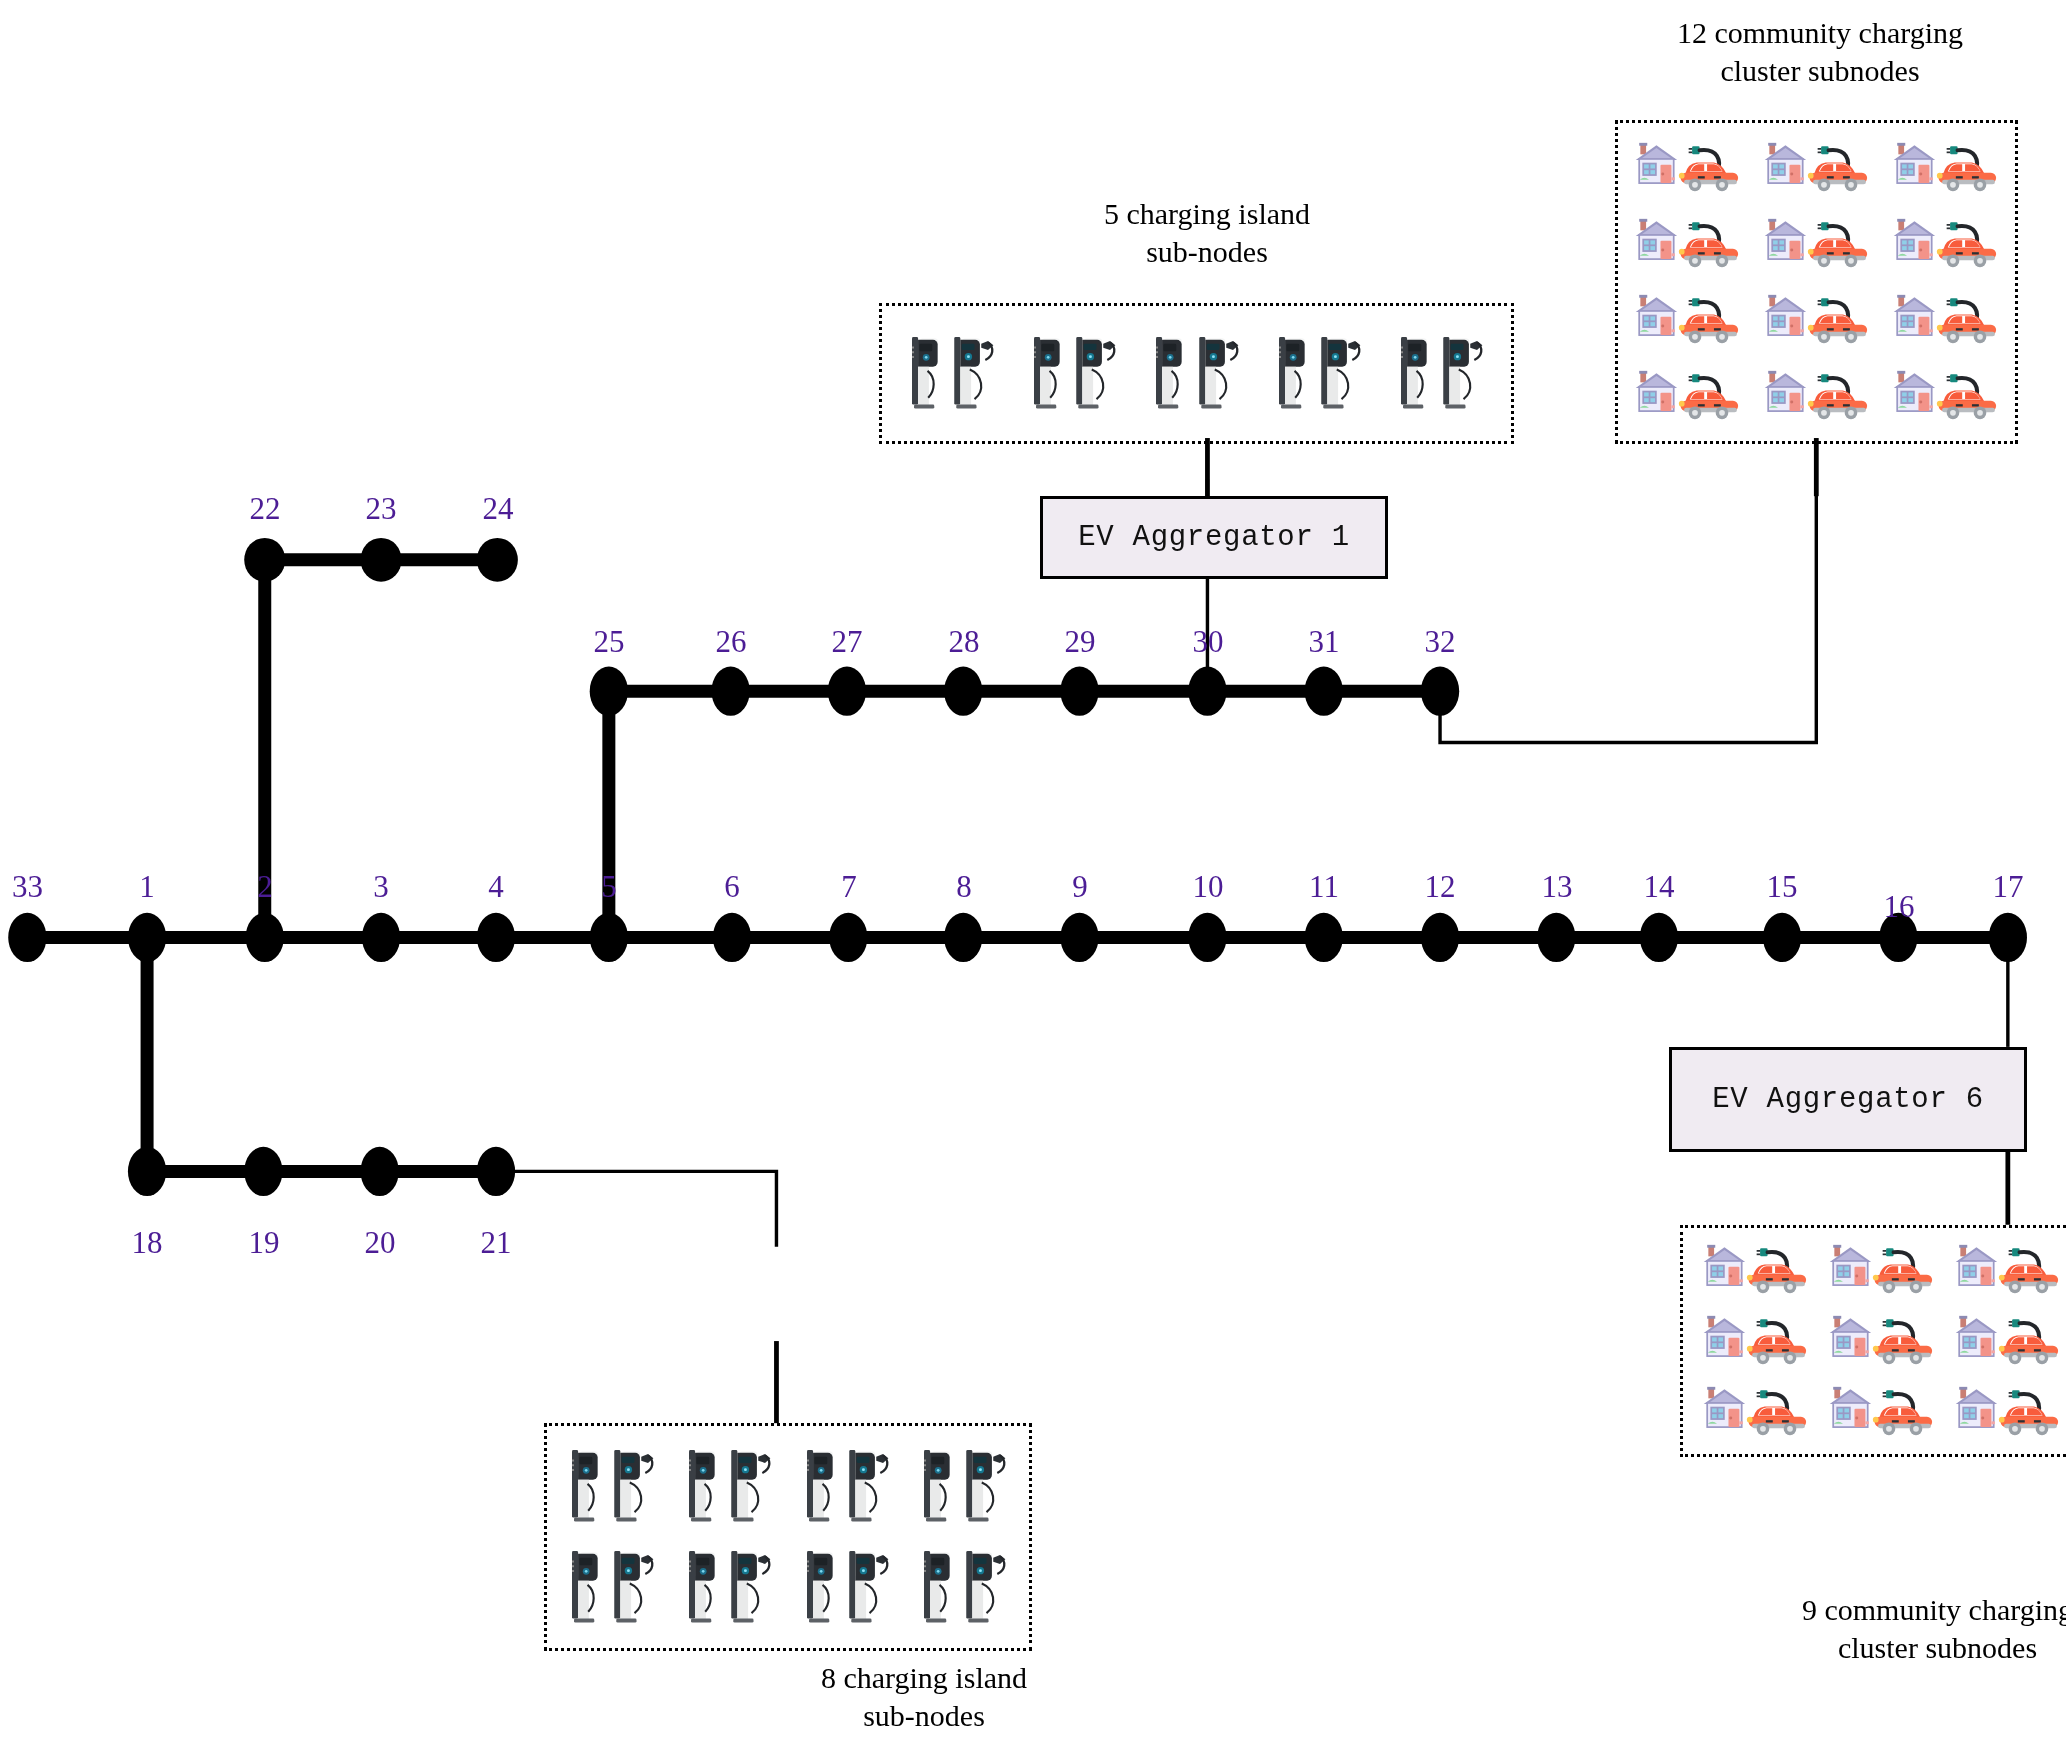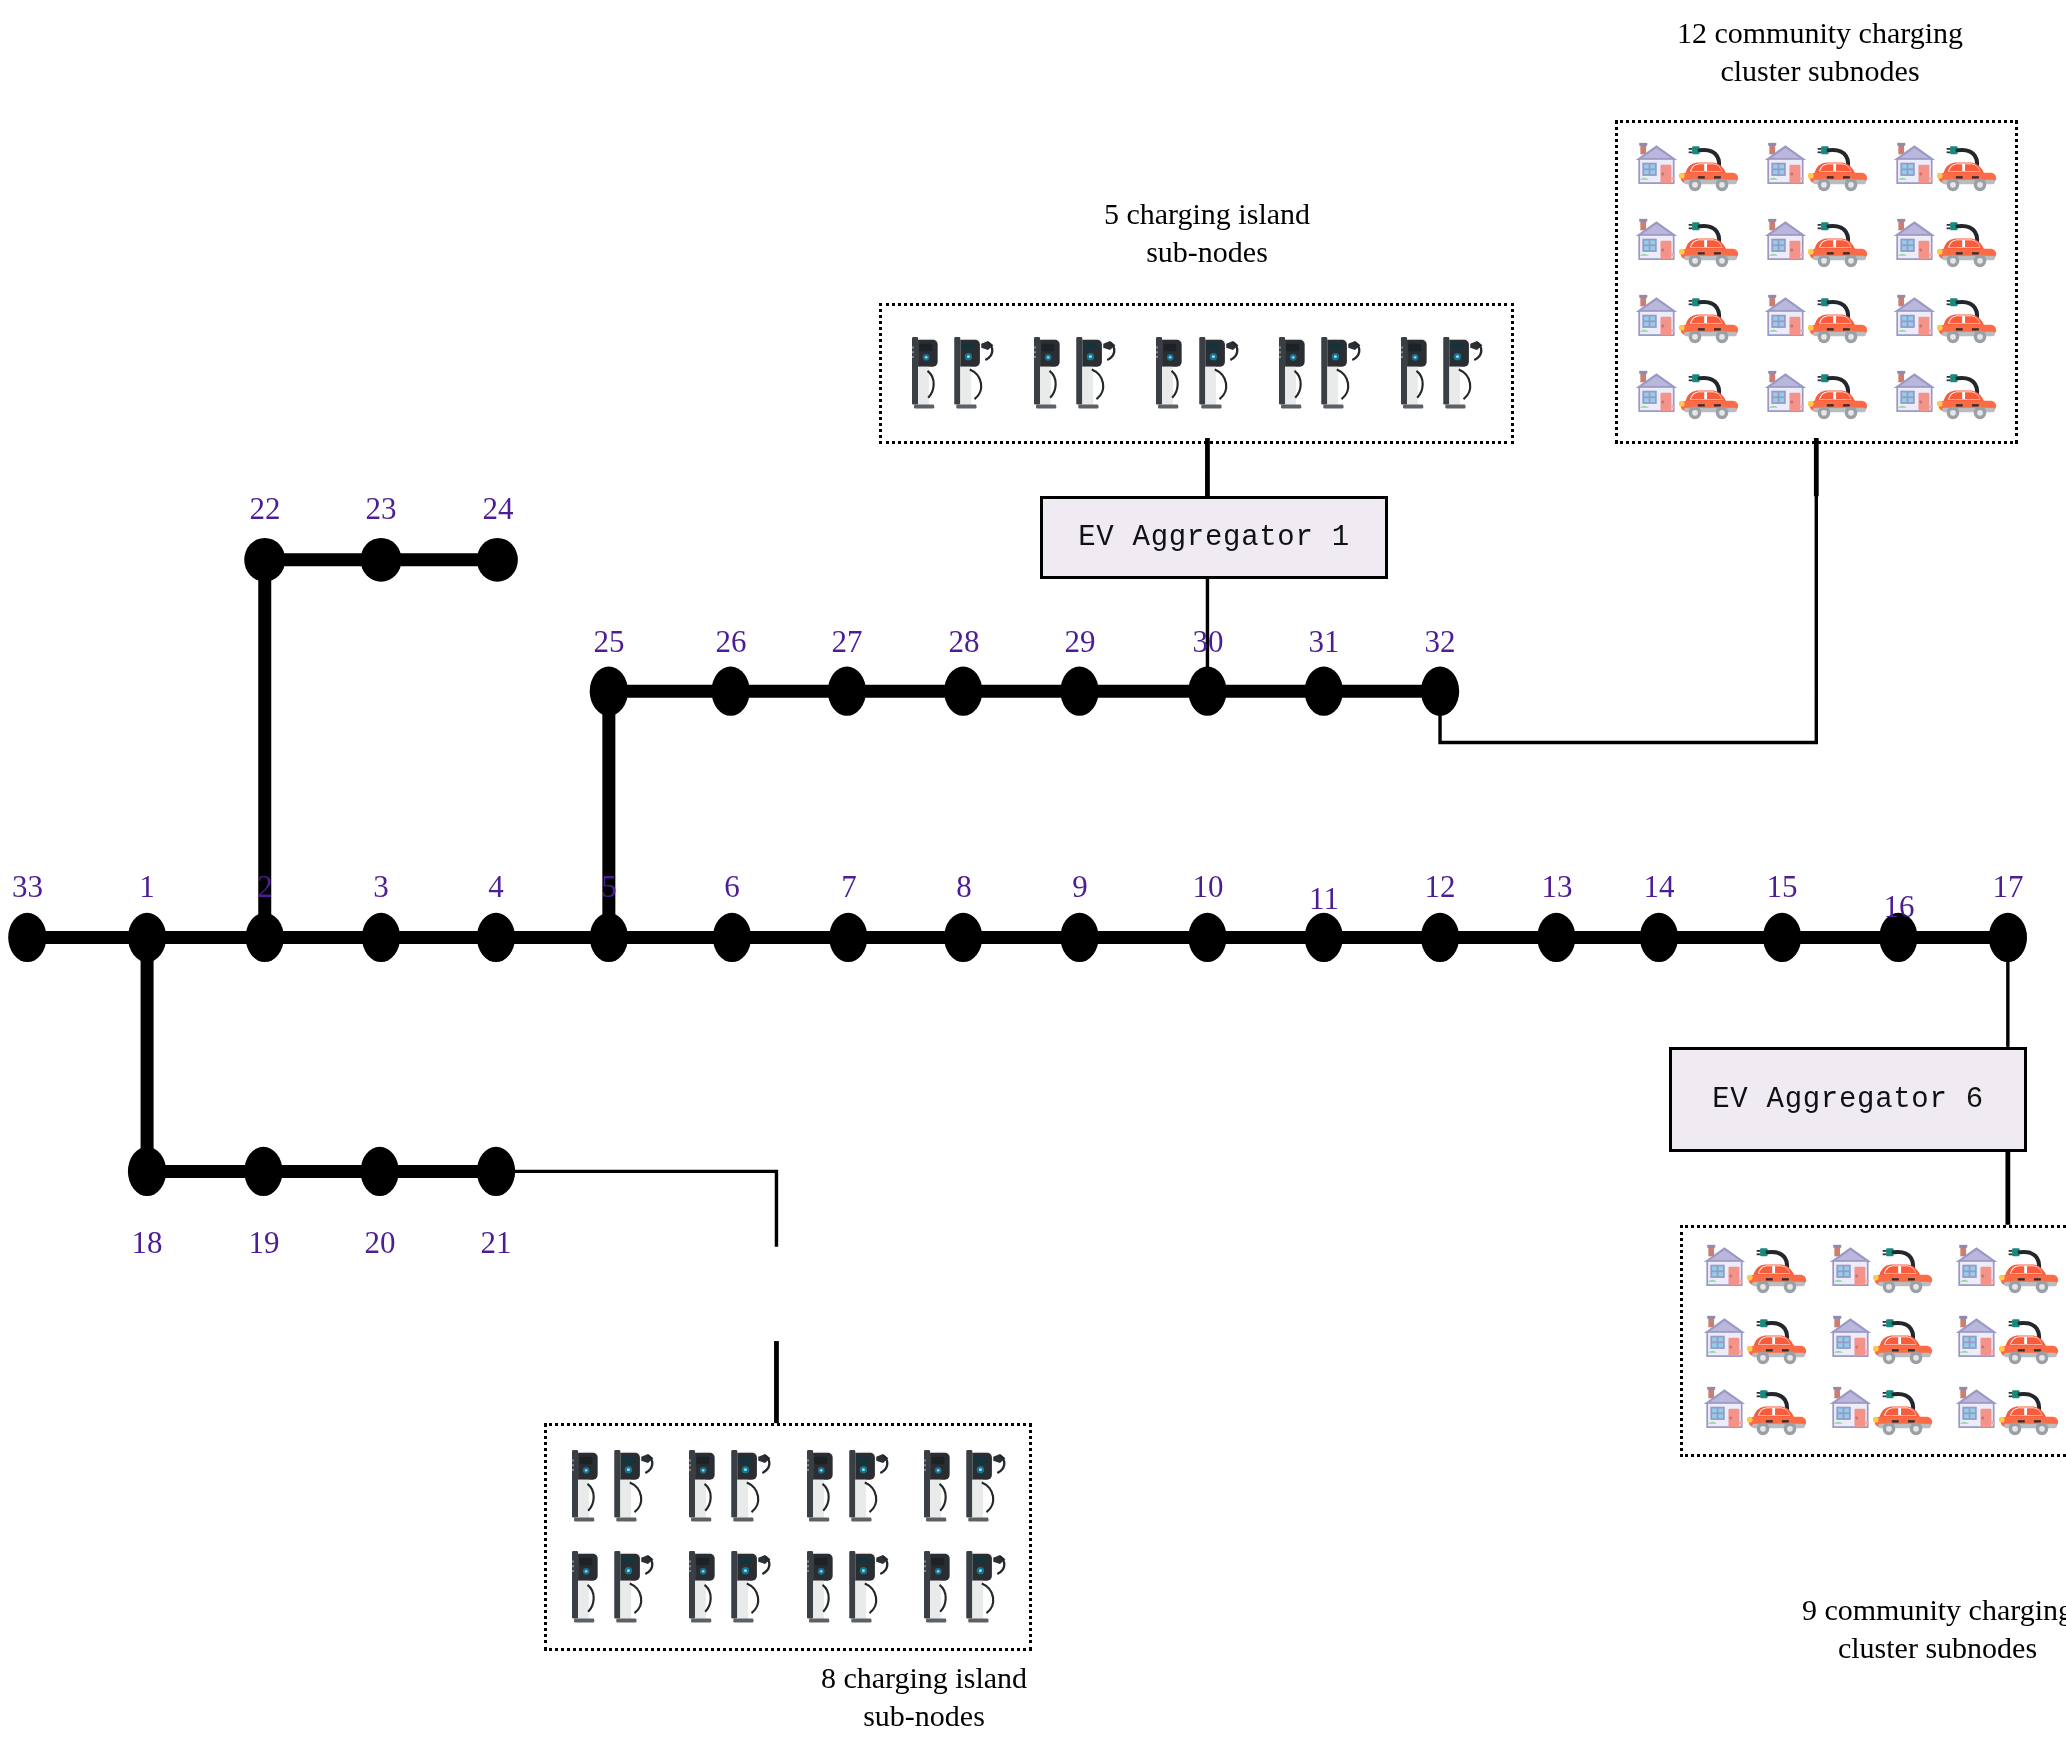--- a/index.html
+++ b/index.html
@@ -99,21 +99,21 @@
 <div class="nodelabel" style="left:116px;top:869px;">1</div>
 <div class="nodelabel" style="left:234px;top:869px;">2</div>
 <div class="nodelabel" style="left:350px;top:869px;">3</div>
 <div class="nodelabel" style="left:465px;top:869px;">4</div>
 <div class="nodelabel" style="left:578px;top:869px;">5</div>
 <div class="nodelabel" style="left:701px;top:869px;">6</div>
 <div class="nodelabel" style="left:818px;top:869px;">7</div>
 <div class="nodelabel" style="left:933px;top:869px;">8</div>
 <div class="nodelabel" style="left:1049px;top:869px;">9</div>
 <div class="nodelabel" style="left:1177px;top:869px;">10</div>
-<div class="nodelabel" style="left:1293px;top:869px;margin-top:12px;">11</div>
+<div class="nodelabel" style="left:1293px;top:869px;">11</div>
 <div class="nodelabel" style="left:1409px;top:869px;">12</div>
 <div class="nodelabel" style="left:1526px;top:869px;">13</div>
 <div class="nodelabel" style="left:1628px;top:869px;">14</div>
 <div class="nodelabel" style="left:1751px;top:869px;">15</div>
 <div class="nodelabel" style="left:1868px;top:869px;margin-top:20px;">16</div>
 <div class="nodelabel" style="left:1977px;top:869px;">17</div>
 
 <div class="nodelabel" style="left:234px;top:491px;">22</div>
 <div class="nodelabel" style="left:350px;top:491px;">23</div>
 <div class="nodelabel" style="left:467px;top:491px;">24</div>

